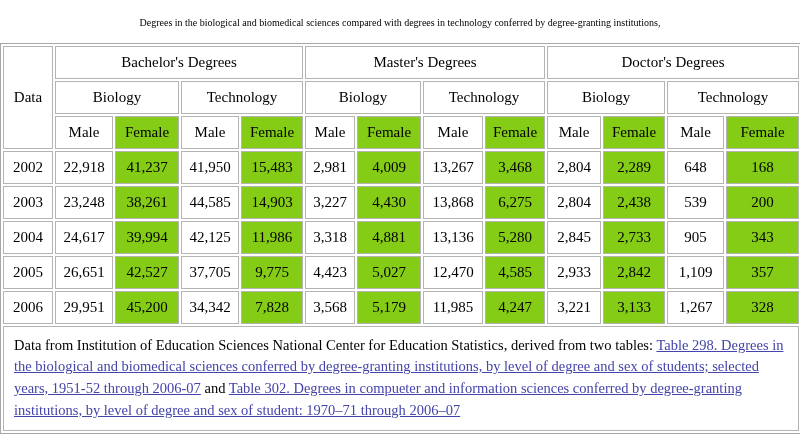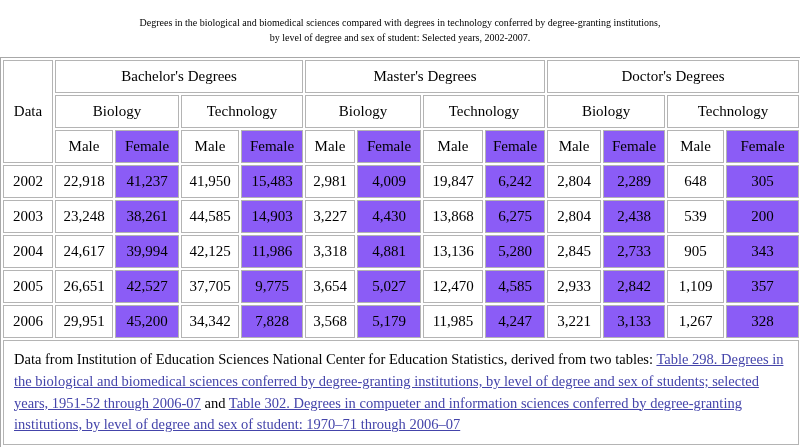--- a/index.html
+++ b/index.html
@@ -34,42 +34,41 @@
   table.degrees th,
   table.degrees td {
     border: 1px solid #b4b4b4;
     background: #ffffff;
     text-align: center;
     vertical-align: middle;
     padding: 7px 2px;
     overflow: hidden;
   }
   table.degrees th { font-weight: normal; }
-  table.degrees .female { background: #8b5cf6; }
+  table.degrees .female { background: #84cc16; }
   table.degrees td.footer-cell {
     text-align: left;
     font-size: 14.5px;
     line-height: 1.5;
     padding: 8px 10px;
     background: #ffffff;
   }
   .footer-cell a {
     color: #4444AA;
     text-decoration: underline;
     cursor: pointer;
   }
 </style>
 </head>
 <body>
 
 <div class="page">
 
   <div class="title">
     <div>Degrees in the biological and biomedical sciences compared with degrees in technology conferred by degree-granting institutions,</div>
-    <div>by level of degree and sex of student: Selected years, 2002-2007.</div>
   </div>
 
   <table class="degrees">
     <colgroup>
       <col style="width:50px">
         <col style="width:58px">
         <col style="width:64px">
       <col style="width:58px">
         <col style="width:62px">
         <col style="width:50px">
@@ -113,26 +112,26 @@
     </thead>
     <tbody>
   <tr>
     <td>2002</td>
     <td>22,918</td>
     <td class="female">41,237</td>
     <td>41,950</td>
     <td class="female">15,483</td>
     <td>2,981</td>
     <td class="female">4,009</td>
-    <td>19,847</td>
-    <td class="female">6,242</td>
+    <td>13,267</td>
+    <td class="female">3,468</td>
     <td>2,804</td>
     <td class="female">2,289</td>
     <td>648</td>
-    <td class="female">305</td>
+    <td class="female">168</td>
   </tr>
 
   <tr>
     <td>2003</td>
     <td>23,248</td>
     <td class="female">38,261</td>
     <td>44,585</td>
     <td class="female">14,903</td>
     <td>3,227</td>
     <td class="female">4,430</td>
@@ -159,21 +158,21 @@
     <td>905</td>
     <td class="female">343</td>
   </tr>
 
   <tr>
     <td>2005</td>
     <td>26,651</td>
     <td class="female">42,527</td>
     <td>37,705</td>
     <td class="female">9,775</td>
-    <td>3,654</td>
+    <td>4,423</td>
     <td class="female">5,027</td>
     <td>12,470</td>
     <td class="female">4,585</td>
     <td>2,933</td>
     <td class="female">2,842</td>
     <td>1,109</td>
     <td class="female">357</td>
   </tr>
 
   <tr>

